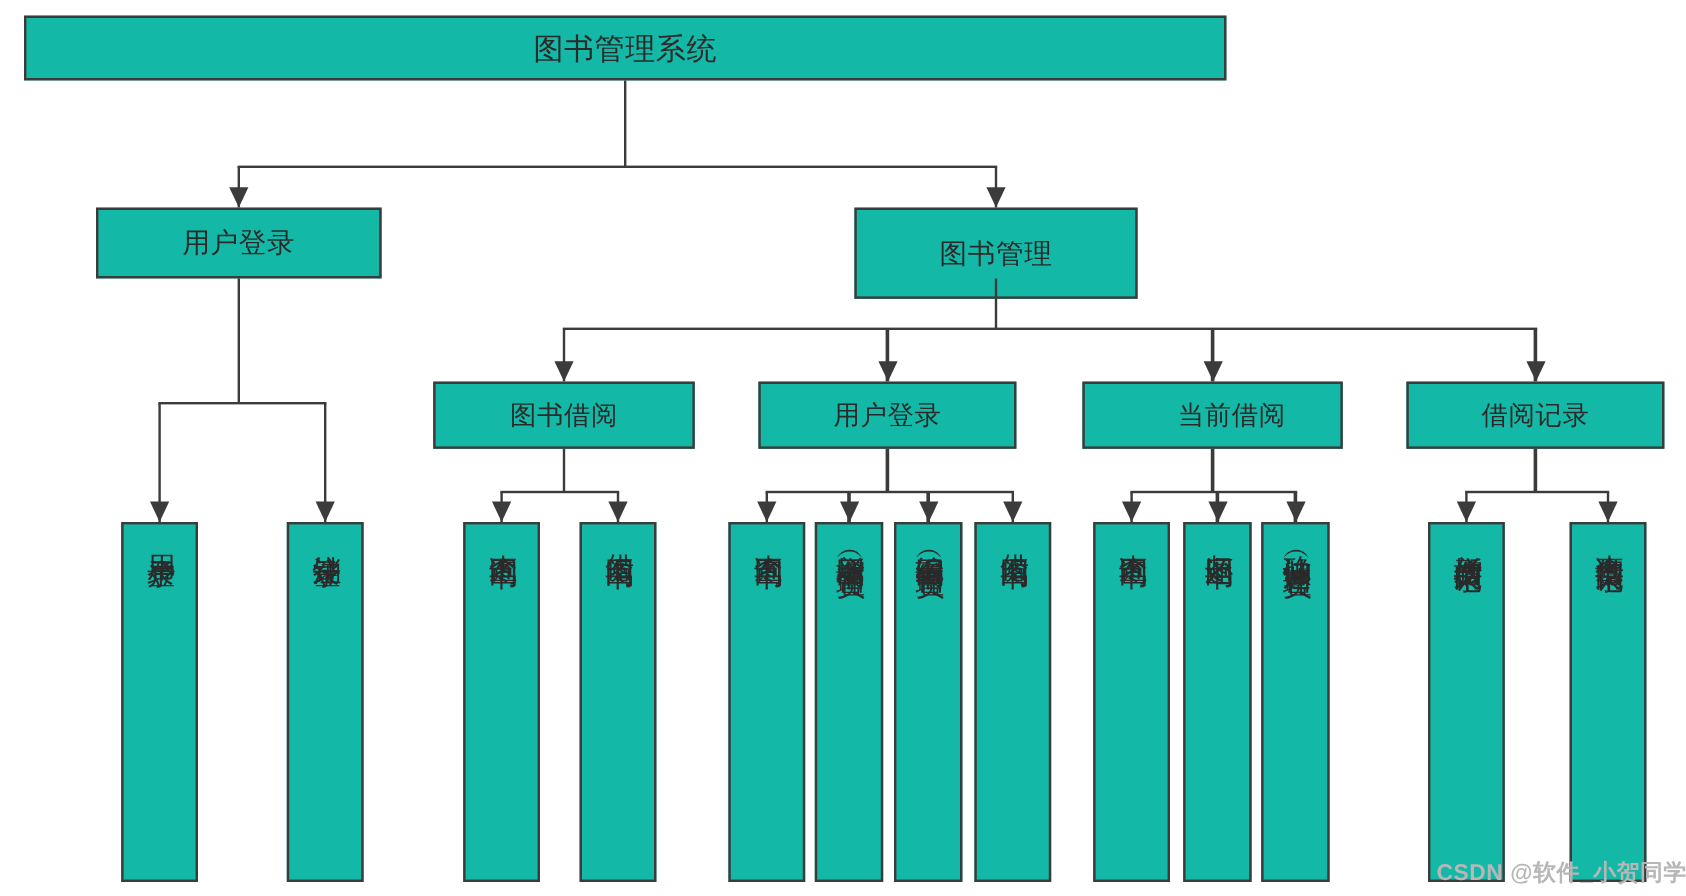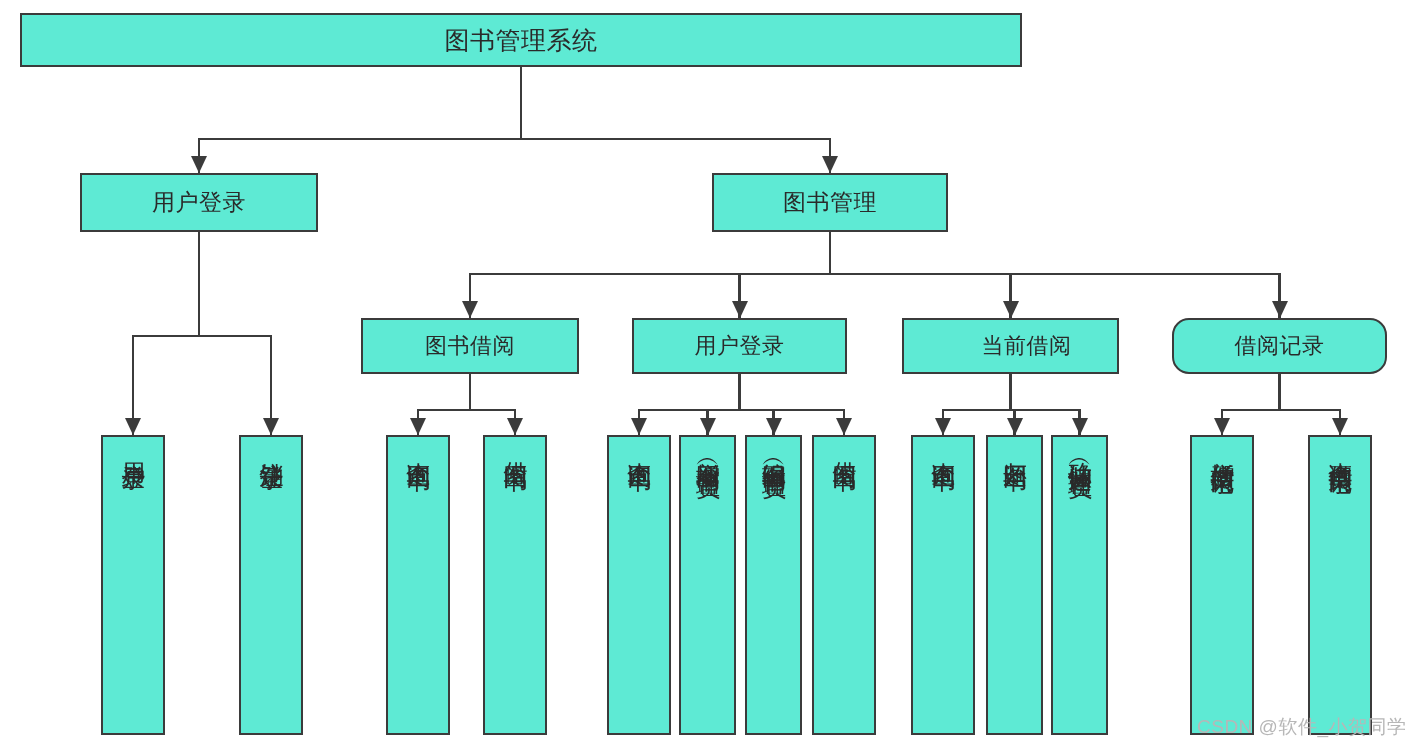--- a/index.html
+++ b/index.html
@@ -15,21 +15,21 @@
     position: relative;
     width: 1405px;
     height: 747px;
     background: #ffffff;
     overflow: hidden;
   }
   
   .node {
     position: absolute;
     box-sizing: border-box;
-    background: #5eead4;
+    background: #14b8a6;
     border: 2.5px solid #3b3b3b;
     display: flex;
     align-items: center;
     justify-content: center;
     color: #2a2a2a;
     letter-spacing: 0.5px;
   }
   .node.level0 {
     font-size: 25px;
   }
@@ -85,21 +85,21 @@
 <div id="canvas">
     <div class="edge vline" style="left: 519.75px; top: 67px; height: 72px;"></div>
     <div class="edge hline" style="left: 197.75px; top: 137.75px; width: 633.5px;"></div>
     <div class="edge vline" style="left: 197.75px; top: 139px; height: 34px;"></div>
     <div class="arrow" style="left: 191px; top: 156px;"></div>
     <div class="edge vline" style="left: 828.75px; top: 139px; height: 34px;"></div>
     <div class="arrow" style="left: 822px; top: 156px;"></div>
     <div class="node level1" style="left: 80px; top: 173px; width: 238px; height: 59px;">
       <span>用户登录</span>
     </div>
-    <div class="node level1" style="left: 712px; top: 173px; width: 236px; height: 59px;">
+    <div class="node level1" style="left: 712px; top: 173px; width: 236px; height: 76px;">
       <span>图书管理</span>
     </div>
     <div class="node level0" style="left: 20px; top: 13px; width: 1002px; height: 54px;">
       <span>图书管理系统</span>
     </div>
     <div class="edge vline" style="left: 828.75px; top: 232px; height: 42px;"></div>
     <div class="edge hline" style="left: 468.75px; top: 272.75px; width: 812px;"></div>
     <div class="edge vline" style="left: 468.75px; top: 274px; height: 44px;"></div>
     <div class="arrow" style="left: 462px; top: 301px;"></div>
     <div class="node level2" style="left: 361px; top: 318px; width: 218px; height: 56px;">
@@ -110,21 +110,21 @@
     <div class="node level2" style="left: 632px; top: 318px; width: 215px; height: 56px;">
       <span>用户登录</span>
     </div>
     <div class="edge vline" style="left: 1009.25px; top: 274px; height: 44px;"></div>
     <div class="arrow" style="left: 1002.5px; top: 301px;"></div>
     <div class="node level2" style="left: 902px; top: 318px; width: 217px; height: 56px; padding-left: 32px;">
       <span>当前借阅</span>
     </div>
     <div class="edge vline" style="left: 1278.25px; top: 274px; height: 44px;"></div>
     <div class="arrow" style="left: 1271.5px; top: 301px;"></div>
-    <div class="node level2" style="left: 1172px; top: 318px; width: 215px; height: 56px; border-radius: 17px;">
+    <div class="node level2" style="left: 1172px; top: 318px; width: 215px; height: 56px;">
       <span>借阅记录</span>
     </div>
     <div class="edge vline" style="left: 197.75px; top: 232px; height: 104px;"></div>
     <div class="edge hline" style="left: 131.75px; top: 334.75px; width: 140.5px;"></div>
     <div class="edge vline" style="left: 131.75px; top: 336px; height: 99px;"></div>
     <div class="arrow" style="left: 125px; top: 418px;"></div>
     <div class="node leaf" style="left: 101px; top: 435px; width: 64px; height: 300px;">
       <div class="leaf-text">用户登录</div>
     </div>
     <div class="edge vline" style="left: 269.75px; top: 336px; height: 99px;"></div>
@@ -188,14 +188,14 @@
     <div class="edge vline" style="left: 1220.75px; top: 410px; height: 25px;"></div>
     <div class="arrow" style="left: 1214px; top: 418px;"></div>
     <div class="node leaf" style="left: 1190px; top: 435px; width: 64px; height: 300px;">
       <div class="leaf-text">新增借阅记录</div>
     </div>
     <div class="edge vline" style="left: 1338.75px; top: 410px; height: 25px;"></div>
     <div class="arrow" style="left: 1332px; top: 418px;"></div>
     <div class="node leaf" style="left: 1308px; top: 435px; width: 64px; height: 300px;">
       <div class="leaf-text">查询借阅记录</div>
     </div>
-    <div id="watermark" style="left: 1197px; top: 714px;">CSDN @软件_小贺同学</div>
+    <div id="watermark" style="left: 1197px; top: 714px; font-weight: bold;">CSDN @软件_小贺同学</div>
   </div>
 
 </body></html>

